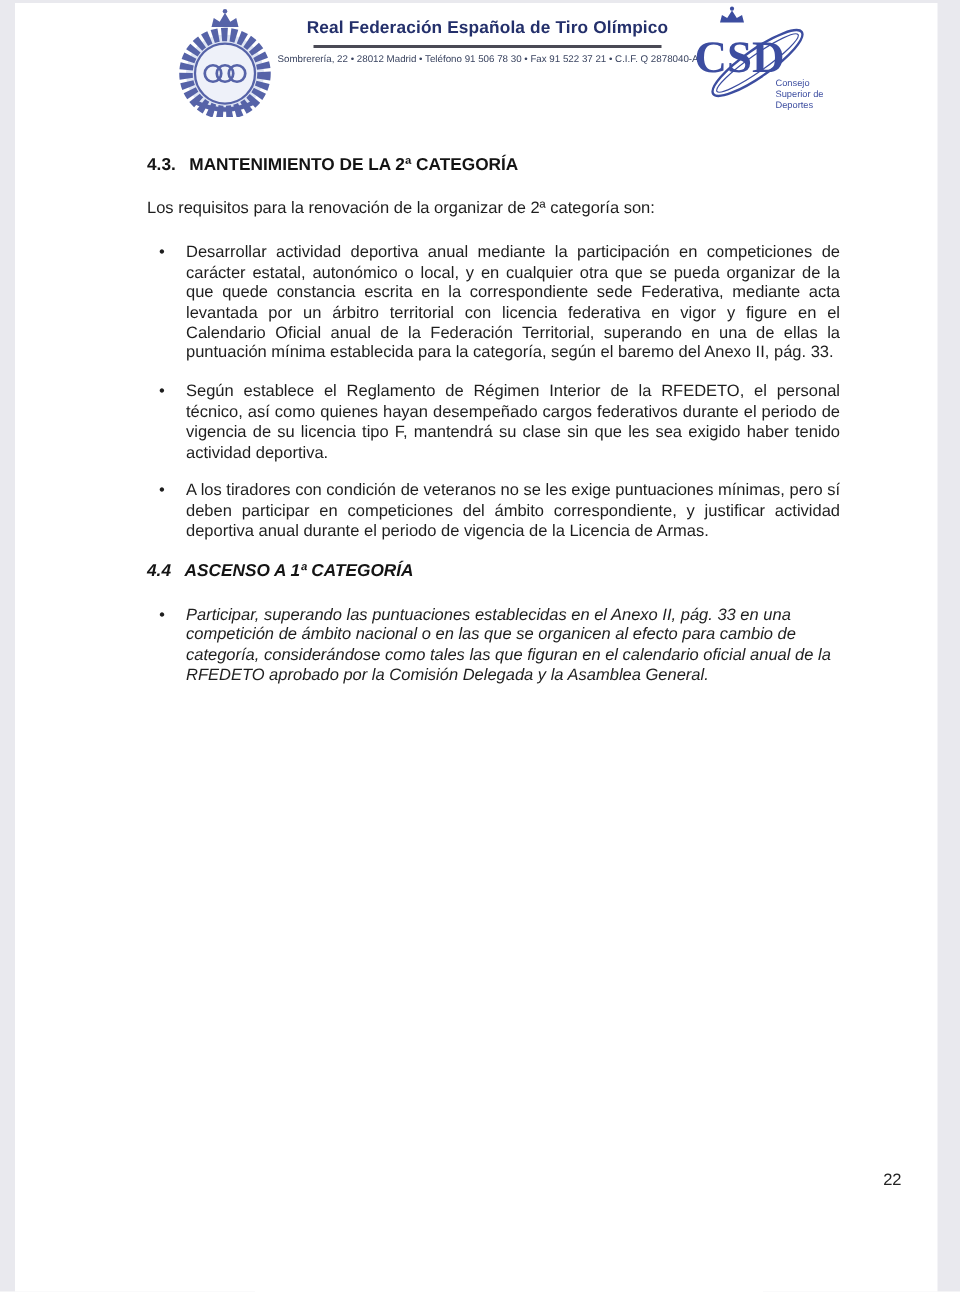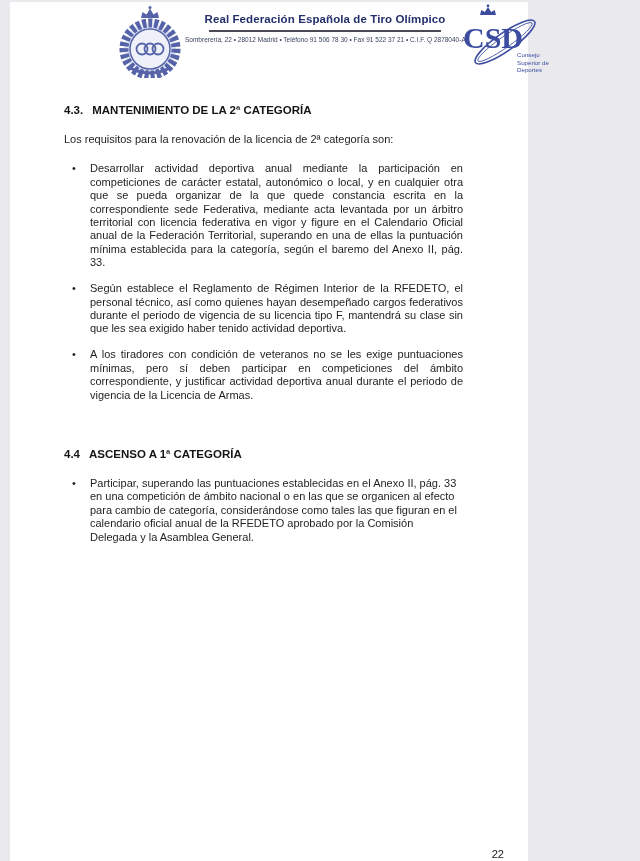--- a/index.html
+++ b/index.html
@@ -4,55 +4,55 @@
 <style>
   * { margin:0; padding:0; box-sizing:border-box; }
   html,body { width:640px; height:861px; }
   body {
     background:#e9e9ee;
     font-family:"Liberation Sans", sans-serif;
     position:relative;
     overflow:hidden;
   }
   .page {
-    position:absolute; left:10px; top:2px; width:518px; height:859px;
+    position:absolute; left:10px; top:2px; width:615px; height:859px;
     background:#ffffff;
   }
   
   .hdr { position:relative; height:82px; }
   .crest { position:absolute; left:100px; top:4px; width:80px; height:72px; }
   .hdr-center { position:absolute; left:175px; top:11px; width:280px; text-align:center; }
   .org-title { font-size:11.5px; font-weight:bold; color:#24306b; letter-spacing:0.1px; }
   .hdr-rule { width:232px; height:2px; background:#4a4a55; margin:5px auto 4px auto; }
   .addr { font-size:6.5px; color:#3a4460; white-space:nowrap; }
   .csd { position:absolute; left:443px; top:2px; width:100px; height:76px; }
   
-  .content { position:relative; padding:20px 65px 0 54px; color:#1e1e1e; }
+  .content { position:relative; padding:20px 65px 0 88px; color:#1e1e1e; }
   .sec-head { font-size:11.5px; font-weight:bold; color:#141414; margin-bottom:17px; }
   .sec-head .num { margin-right:9px; }
   .sec-intro { font-size:11px; line-height:13.4px; margin-bottom:16px; }
   .just { text-align:justify; }
   ul.blts { list-style:none; }
   ul.blts li {
     position:relative; padding-left:26px; margin-bottom:12.5px;
     font-size:11px; line-height:13.4px;
   }
   ul.blts li::before {
     content:"\2022"; position:absolute; left:8px; top:0;
     font-size:11px; color:#1e1e1e;
   }
-  .sec2 { margin-top:46px; }
+  .sec2 { margin-top:13px;font-style:italic; }
   
   .ftr {
     position:absolute; left:102px; right:65px; top:806px;
     text-align:center; color:#2b3698; font-weight:bold;
     font-size:9.5px; line-height:13px;
   }
   .pageno {
-    position:absolute; right:24px; top:846px;
+    position:absolute; right:24px; top:779px;
     font-size:11px; color:#222; font-weight:normal;
   }
 </style>
 </head>
 <body>
 
 <div class="page">
 
   <div class="hdr">
 
@@ -86,21 +86,21 @@
       <text x="64" y="68" font-size="6.2" fill="#3c4da0">Deportes</text>
     </svg>
   </div>
 
   <div class="content">
 
     <div>
       <div class="sec-head">
         <span class="num">4.3.</span><span>MANTENIMIENTO DE LA 2ª CATEGORÍA</span>
       </div>
-      <div class="sec-intro">Los requisitos para la renovación de la licencia de 2ª categoría son:</div>
+      <div class="sec-intro">Los requisitos para la renovación de la organizar de 2ª categoría son:</div>
       <ul class="blts">
         <li class="just">Desarrollar actividad deportiva anual mediante la participación en competiciones de carácter estatal, autonómico o local, y en cualquier otra que se pueda organizar de la que quede constancia escrita en la correspondiente sede Federativa, mediante acta levantada por un árbitro territorial con licencia federativa en vigor y figure en el Calendario Oficial anual de la Federación Territorial, superando en una de ellas la puntuación mínima establecida para la categoría, según el baremo del Anexo II, pág. 33.</li>
         <li class="just">Según establece el Reglamento de Régimen Interior de la RFEDETO, el personal técnico, así como quienes hayan desempeñado cargos federativos durante el periodo de vigencia de su licencia tipo F, mantendrá su clase sin que les sea exigido haber tenido actividad deportiva.</li>
         <li class="just">A los tiradores con condición de veteranos no se les exige puntuaciones mínimas, pero sí deben participar en competiciones del ámbito correspondiente, y justificar actividad deportiva anual durante el periodo de vigencia de la Licencia de Armas.</li>
       </ul>
     </div>
 
     <div class="sec2">
       <div class="sec-head">
         <span class="num">4.4</span><span>ASCENSO A 1ª CATEGORÍA</span>

